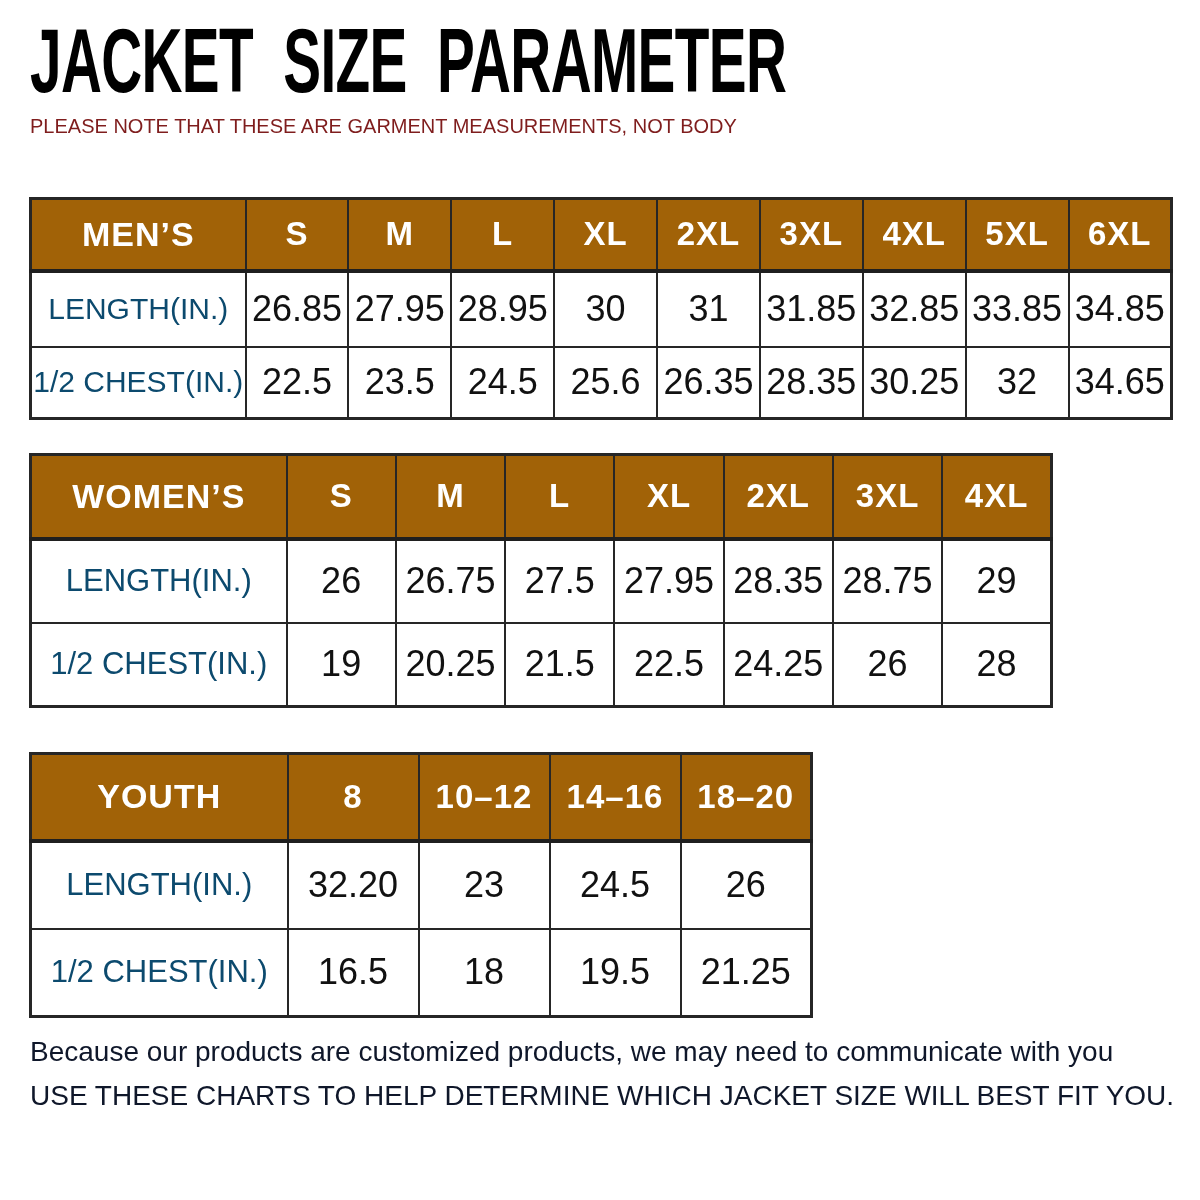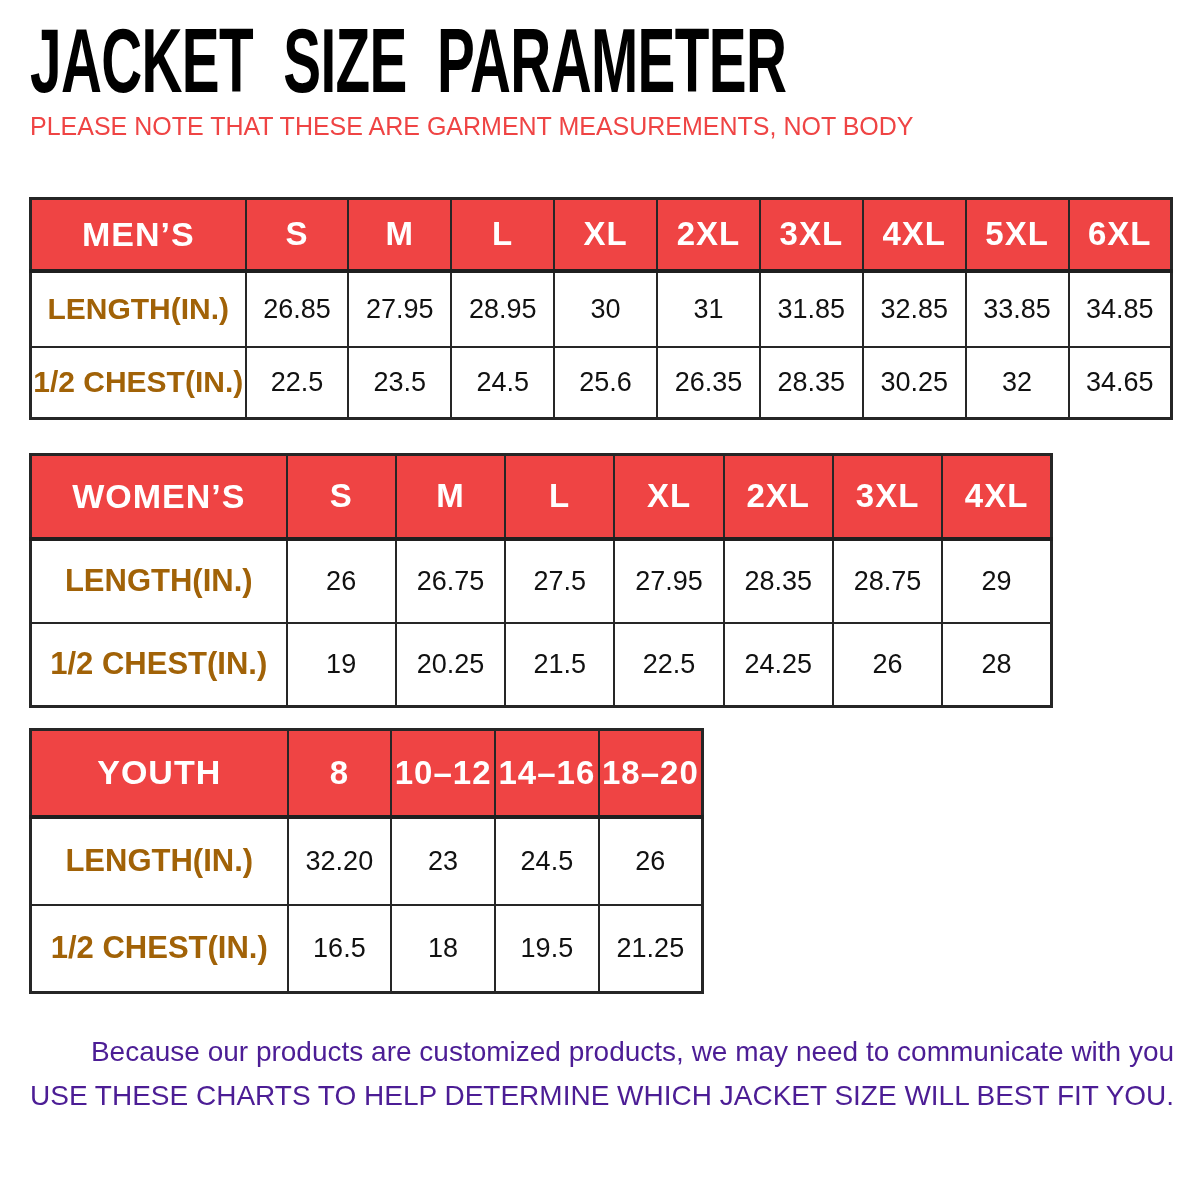--- a/index.html
+++ b/index.html
@@ -14,60 +14,60 @@
   .page-title {
     position:absolute; left:30px; top:10px;
     font-size:90px; font-weight:700; color:#000;
     white-space:nowrap; letter-spacing:-1px; word-spacing:24px;
     transform:scaleX(0.63); transform-origin:0 0;
   }
 
   
   .note {
     position:absolute; left:30px; top:108px;
-    color:#ef4444; font-size:25px; line-height:37px;
+    color:#7f1d1d; font-size:20px; line-height:37px;
     letter-spacing:0px; white-space:nowrap;
   }
 
   
   table.size-table {
     position:absolute; border-collapse:collapse; table-layout:fixed;
     border:3px solid #262626;
   }
   .size-table th, .size-table td {
     border:2px solid #262626; text-align:center; vertical-align:middle;
     padding:0; overflow:hidden;
   }
   .size-table thead th {
-    background:#ef4444; color:#ffffff; font-weight:600;
+    background:#a16207; color:#ffffff; font-weight:600;
     font-size:33px; letter-spacing:1px;
     border-bottom:4px solid #1f1f1f;
   }
   .size-table thead th.corner { font-size:34px; }
-  .size-table td.row-label { font-weight:700; font-size:30px; color:#a16207; letter-spacing:0px; }
-  .size-table td.val { font-size:27px; color:#111; font-weight:400;margin-top:31px; }
+  .size-table td.row-label { font-weight:400; font-size:30px; color:#0c4a6e; letter-spacing:0px; }
+  .size-table td.val { font-size:36px; color:#111; font-weight:400;margin-top:31px; }
 
   .t-mens   { left:29px; top:197px; width:1144px; }
   .t-mens   col.first { width:215px; }
   .t-mens   tr.hd { height:72px; } .t-mens tr.r1 { height:76px; } .t-mens tr.r2 { height:72px; }
 
   .t-womens { left:29px; top:453px; width:1024px; }
   .t-womens col.first { width:256px; }
   .t-womens tr.hd { height:84px; } .t-womens tr.r1 { height:84px; } .t-womens tr.r2 { height:84px; }
   .t-womens td.row-label { font-size:31px; }
 
-  .t-youth  { left:29px; top:728px; width:675px; }
+  .t-youth  { left:29px; top:752px; width:784px; }
   .t-youth  col.first { width:257px; }
   .t-youth  tr.hd { height:87px; } .t-youth tr.r1 { height:88px; } .t-youth tr.r2 { height:88px; }
   .t-youth  td.row-label { font-size:31px; }
 
   
   .footer {
     position:absolute; left:30px; top:1030px;
-    color:#4c1d95; font-size:28px; line-height:44px; white-space:nowrap;text-align:right;
+    color:#0f172a; font-size:28px; line-height:44px; white-space:nowrap;
   }
   .footer .caps { margin-top:0; letter-spacing:0px; }
 </style>
 </head>
 <body>
 
 <div class="canvas">
 
   <div class="page-title">JACKET SIZE PARAMETER</div>
 

